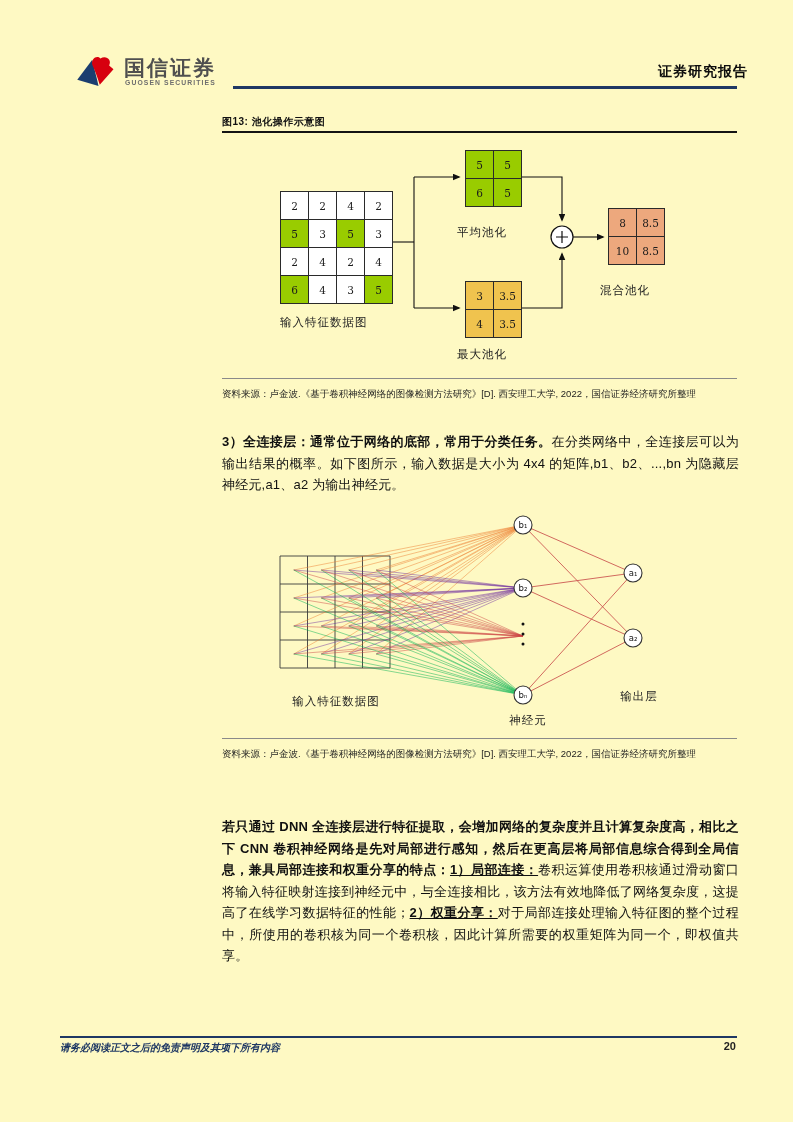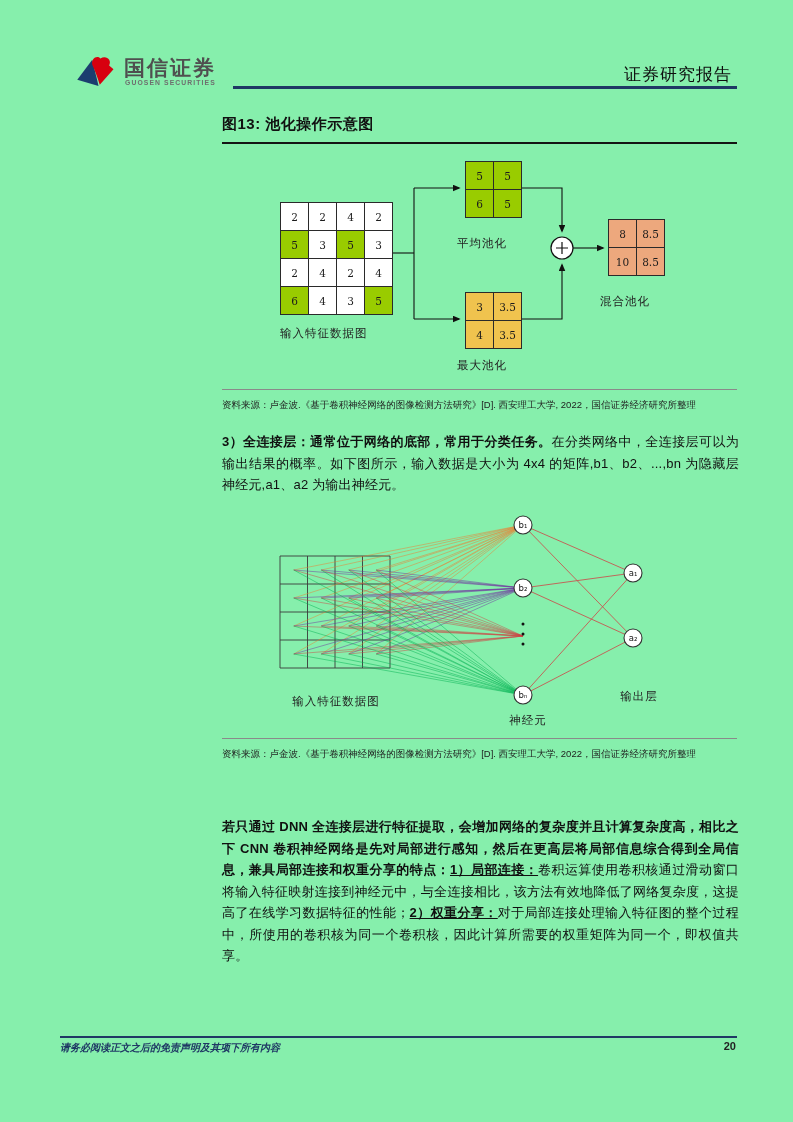--- a/index.html
+++ b/index.html
@@ -1,28 +1,28 @@
 <!DOCTYPE html>
 <html style="--brand-navy: #1f3864; --brand-red: #d7000f; --brand-blue: #1b3e6f; --pool-green: #99cc00; --pool-yellow: #f0c34e; --pool-salmon: #eda87d; --fan-orange: #ed7d31; --fan-purple: #7030a0; --fan-green: #00b050; --fan-red: #cc4444; --edge-red: #c9504d;"><head>
 <meta charset="utf-8">
 <style>
   html,body{margin:0;padding:0;background:#e8e8e8;}
-  .page{position:relative;width:793px;height:1122px;background:#86efac;margin:0 auto;
+  .page{position:relative;width:793px;height:1122px;background:#fef9c3;margin:0 auto;
         font-family:"Liberation Sans",sans-serif;overflow:hidden;}
 
   
   .logo-icon{position:absolute;left:76px;top:50px;}
   .brand-cn{position:absolute;left:124px;top:54px;font-size:21px;font-weight:700;color:#4f4f4f;letter-spacing:2px;}
   .brand-en{position:absolute;left:125px;top:79px;font-size:6.8px;font-weight:700;color:#6e6e6e;letter-spacing:1.1px;}
-  .report-type{position:absolute;right:61px;top:63px;font-size:17px;font-weight:400;color:#0d0d0d;letter-spacing:1px;}
+  .report-type{position:absolute;right:45px;top:63px;font-size:14px;font-weight:700;color:#0d0d0d;letter-spacing:1px;}
   .header-rule{position:absolute;left:233px;top:86px;width:504px;height:3px;background:var(--brand-navy);}
 
   
   .figure{position:absolute;left:222px;width:515px;}
-  .fig-title{font-size:15px;font-weight:700;color:#111;padding-bottom:8px;border-bottom:2px solid #141414;letter-spacing:0.5px;}
+  .fig-title{font-size:10px;font-weight:700;color:#111;padding-bottom:2px;border-bottom:2px solid #141414;letter-spacing:0.5px;}
   .fig-source{border-top:1px solid #8a8a8a;padding-top:8px;font-size:9.5px;line-height:13.5px;color:#1d1d1d;}
   .fig-label{position:absolute;font-family:"DejaVu Serif",serif;font-size:11.5px;color:#222;text-align:left;letter-spacing:1px;}
 
   
   #fig13{top:115px;}
   #fig13 .fig-body{position:relative;height:245px;}
   .grid4{position:absolute;left:58px;top:58px;width:112px;height:112px;display:grid;
          grid-template-columns:repeat(4,1fr);grid-template-rows:repeat(4,1fr);
          border-left:1px solid #2a2a2a;border-top:1px solid #2a2a2a;}
   .grid2{position:absolute;width:56px;height:56px;display:grid;

